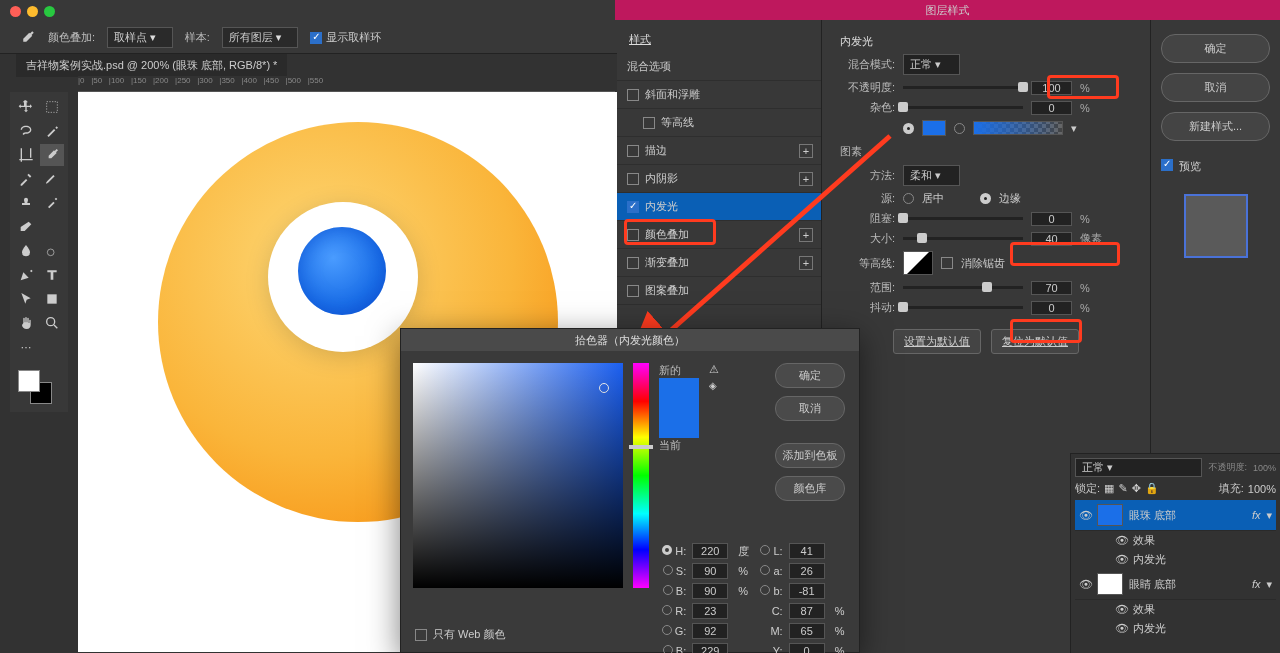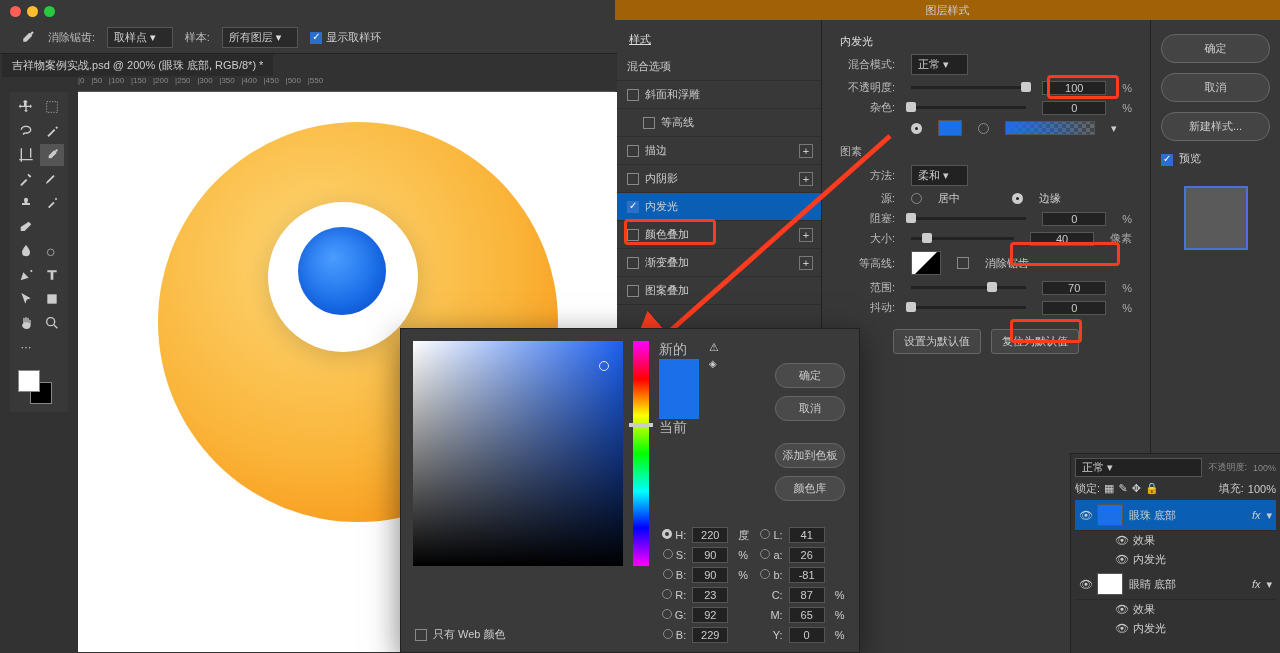--- a/index.html
+++ b/index.html
@@ -5,31 +5,31 @@
 * { margin: 0; padding: 0; box-sizing: border-box; font-family: -apple-system, "Helvetica Neue", Arial, sans-serif; font-size: 11px; color: #ccc; }
 body { background: #323232; width: 1280px; height: 653px; overflow: hidden; position: relative; }
 
 
 .mac-btns { position: absolute; top: 6px; left: 10px; display: flex; gap: 6px; }
 .mac-btns span { width: 11px; height: 11px; border-radius: 50%; display: block; }
 .mac-red { background: #ff5f57; } .mac-yellow { background: #febc2e; } .mac-green { background: #28c840; }
 
 
 .titlebar { position: absolute; top: 0; left: 0; right: 0; height: 22px; background: #383838; display: flex; align-items: center; justify-content: center; color: #999; }
-.panel-title { position: absolute; top: 0; left: 615px; right: 0; height: 20px; background: #a16207; display: flex; align-items: center; justify-content: center; color: #ccc; }
+.panel-title { position: absolute; top: 0; left: 615px; right: 0; height: 20px; background: #be185d; display: flex; align-items: center; justify-content: center; color: #ccc; }
 
 
 .options-bar { position: absolute; top: 22px; left: 0; right: 0; height: 32px; background: #383838; border-bottom: 1px solid #222; display: flex; align-items: center; padding-left: 18px; gap: 12px; }
 .eyedrop-ico { width: 18px; height: 18px; }
 .opt-label { color: #bbb; }
 .opt-select { background: #2a2a2a; border: 1px solid #555; padding: 2px 16px 2px 6px; color: #ddd; position: relative; }
 .opt-check { display: flex; align-items: center; gap: 4px; }
 
 
-.doc-tab { position: absolute; top: 54px; left: 2px; padding: 4px 10px; background: #2a2a2a; color: #ddd; font-size: 12px; }
+.doc-tab { position: absolute; top: 54px; left: 16px; padding: 4px 10px; background: #2a2a2a; color: #ddd; font-size: 12px; }
 
 
 .ruler { position: absolute; top: 76px; left: 78px; right: 665px; height: 16px; background: #323232; border-bottom: 1px solid #555; font-size: 8px; color: #888; overflow: hidden; }
 
 
 .toolbar { position: absolute; top: 92px; left: 10px; width: 58px; background: #383838; padding: 4px; display: grid; grid-template-columns: 1fr 1fr; gap: 2px; }
 .tool { width: 24px; height: 22px; display: flex; align-items: center; justify-content: center; cursor: pointer; }
 .tool.active { background: #555; }
 .tool svg { width: 16px; height: 16px; fill: #ccc; }
 .swatch-box { grid-column: 1 / -1; position: relative; height: 40px; margin-top: 8px; }
@@ -51,59 +51,59 @@
 .ls-item { padding: 6px 10px; display: flex; align-items: center; gap: 6px; border-bottom: 1px solid #2e2e2e; position: relative; }
 .ls-item.sel { background: #0a5fb5; }
 .ls-chk { width: 12px; height: 12px; border: 1px solid #888; display: inline-block; }
 .ls-chk.on { background: #2b6fc9; border-color: #2b6fc9; position: relative; }
 .ls-chk.on::after { content: "✓"; position: absolute; left: 1px; top: -2px; color: #fff; font-size: 10px; }
 .ls-plus { position: absolute; right: 8px; width: 14px; height: 14px; border: 1px solid #777; line-height: 12px; text-align: center; font-size: 11px; }
 
 .ls-center { flex: 1; padding: 14px 18px; position: relative; }
 .ls-section-title { color: #ddd; margin-bottom: 4px; }
 .ls-subtitle { color: #bbb; margin: 8px 0 6px; }
-.row { display: flex; align-items: center; gap: 16px; margin: 5px 0; }
+.row { display: flex; align-items: center; gap: 8px; margin: 5px 0; }
 .row .lbl { width: 55px; text-align: right; color: #bbb; }
 .slider { flex: 1; max-width: 120px; height: 3px; background: #222; position: relative; }
 .slider .knob { position: absolute; width: 10px; height: 10px; background: #ccc; border-radius: 2px; top: -4px; transform: translateX(-50%); }
-.numbox { background: #222; border: 1px solid #555; width: 64px; padding: 0 4px; text-align: center; }
+.numbox { background: #222; border: 1px solid #555; width: 41px; padding: 0 4px; text-align: center; }
 .unit { color: #aaa; }
 .sel-dd { background: #222; border: 1px solid #555; padding: 2px 18px 2px 6px; }
 .color-chip { width: 24px; height: 16px; background: #1b6fe8; border: 1px solid #555; }
 .grad-chip { width: 90px; height: 14px; background: linear-gradient(90deg, #1b6fe8, rgba(27,111,232,0)); border: 1px solid #555; }
 .radio { width: 11px; height: 11px; border-radius: 50%; border: 1px solid #888; display: inline-block; }
 .radio.on { border: 4px solid #ccc; width: 11px; height: 11px; background: #222; }
 .contour { width: 30px; height: 24px; background: linear-gradient(135deg, #fff 0%, #fff 48%, #000 52%, #000 100%); border: 1px solid #555; }
-.btn2 { background: #444; border: 1px solid #666; padding: 4px 10px; border-radius: 3px; }
+.btn2 { background: #444; border: 1px solid #666; padding: 4px 10px; border-radius: 3px; text-decoration: underline; }
 .center-btns { display: flex; gap: 10px; justify-content: center; margin-top: 14px; }
 
 .hl-box { position: absolute; border: 3px solid #ff3b1f; border-radius: 4px; pointer-events: none; }
 
 .ls-right { width: 130px; padding: 14px 10px; display: flex; flex-direction: column; gap: 10px; border-left: 1px solid #222; }
 .rb { background: #444; border: 1px solid #666; border-radius: 14px; padding: 6px 0; text-align: center; }
-.preview-chk { display: flex; align-items: flex-end; gap: 6px; }
+.preview-chk { display: flex; align-items: flex-start; gap: 6px; margin-top: 8px; }
 .preview-box { width: 64px; height: 64px; background: #5a5a5a; border: 2px solid #4a72d8; margin: 10px auto; }
 
 
 .arrow-svg { position: absolute; left: 640px; top: 130px; width: 260px; height: 220px; pointer-events: none; }
 
 
 .cp-dialog { position: absolute; left: 400px; top: 328px; width: 460px; height: 325px; background: #3a3a3a; border: 1px solid #222; box-shadow: 0 8px 30px rgba(0,0,0,0.5); }
 .cp-title { height: 22px; background: #4a4a4a; display: flex; align-items: center; justify-content: center; color: #ddd; }
 .cp-body { display: flex; padding: 12px; gap: 10px; }
 .cp-field { width: 210px; height: 225px; position: relative; background: linear-gradient(to right, #fff 0%, #1b5ff0 100%); }
 .cp-field::after { content: ""; position: absolute; inset: 0; background: linear-gradient(to top, #000 0%, rgba(0,0,0,0) 100%); }
 .cp-cursor { position: absolute; width: 10px; height: 10px; border: 1px solid #fff; border-radius: 50%; right: 14px; top: 20px; }
 .cp-hue { width: 16px; height: 225px; background: linear-gradient(to bottom, #f0f 0%, #f00 17%, #ff0 33%, #0f0 50%, #0ff 67%, #00f 83%, #f0f 100%); position: relative; }
 .cp-hue-knob { position: absolute; left: -4px; right: -4px; height: 4px; border: 2px solid #ccc; top: 82px; }
 .cp-right { flex: 1; }
 .cp-swatches { display: flex; gap: 4px; align-items: flex-start; margin-bottom: 6px; }
 .cp-new { width: 40px; height: 30px; background: #1b6fe8; }
 .cp-cur { width: 40px; height: 30px; background: #1b6fe8; }
-.cp-lbl { font-size: 14px; color: #bbb; }
+.cp-lbl { font-size: 11px; color: #bbb; }
 .cp-btns { position: absolute; right: 14px; top: 34px; display: flex; flex-direction: column; gap: 8px; width: 70px; }
 .cp-btn { background: #4a4a4a; border: 1px solid #666; border-radius: 12px; padding: 4px 0; text-align: center; }
 .cp-vals { display: grid; grid-template-columns: auto 40px auto auto 40px auto; gap: 4px 6px; align-items: center; margin-top: 90px; }
 .cp-vals .lab { text-align: right; }
 .cp-vals input { background: #222; border: 1px solid #555; width: 36px; padding: 1px 3px; text-align: center; }
 .cp-rad { width: 10px; height: 10px; border-radius: 50%; border: 1px solid #888; display: inline-block; }
 .cp-rad.on { border: 3px solid #ccc; }
 .cp-web { position: absolute; left: 14px; bottom: 10px; display: flex; align-items: center; gap: 6px; }
 
 
@@ -133,21 +133,21 @@
 </div>
 
 <div class="panel-title">
   <span>图层样式</span>
 </div>
 
 <div class="options-bar">
   <svg class="eyedrop-ico" viewBox="0 0 24 24">
       <path fill="#ccc" d="M19 3l2 2-3 3 1 1-8 8H7v-4l8-8 1 1 3-3z"></path>
     </svg>
-  <span class="opt-label">消除锯齿:</span>
+  <span class="opt-label">颜色叠加:</span>
   <span class="opt-select"><span>取样点</span> ▾</span>
   <span class="opt-label">样本:</span>
   <span class="opt-select"><span>所有图层</span> ▾</span>
   <label class="opt-check">
     <span class="ls-chk on"></span>
     <span>显示取样环</span>
   </label>
 </div>
 
 <div class="doc-tab">
@@ -429,20 +429,21 @@
       <marker id="ah" markerWidth="12" markerHeight="12" refX="2" refY="6" orient="auto">
         <path d="M0 0L12 6L0 12z" fill="#ff3b1f"></path>
       </marker>
     </defs>
   <line x1="250" y1="6" x2="20" y2="210" stroke="#ff3b1f" stroke-width="5" marker-end="url(#ah)"></line>
 </svg>
 
 <div class="hl-box" style="left:624px; top:219px; width:92px; height:26px;"></div>
 
 <div class="cp-dialog">
+  <div class="cp-title">拾色器（内发光颜色）</div>
   <div class="cp-body">
     <div class="cp-field">
       <div class="cp-cursor"></div>
     </div>
     <div class="cp-hue">
       <div class="cp-hue-knob"></div>
     </div>
     <div class="cp-right">
       <div class="cp-swatches">
         <div>

